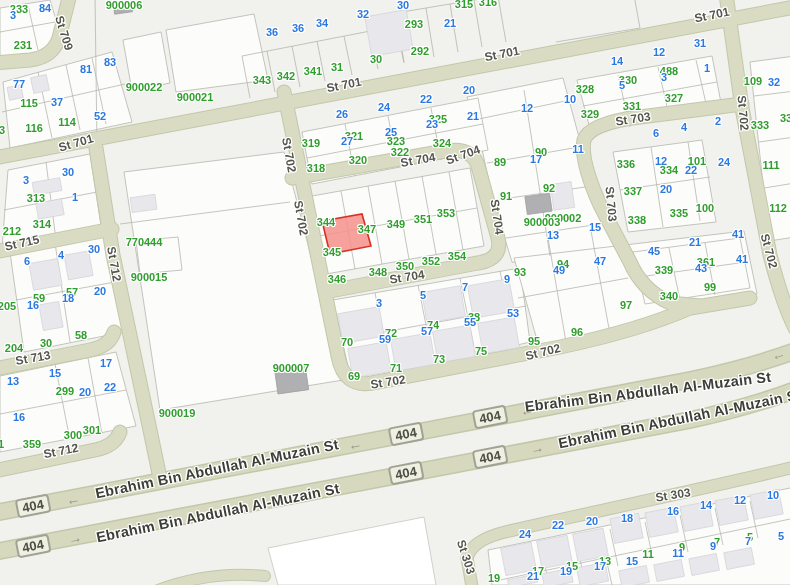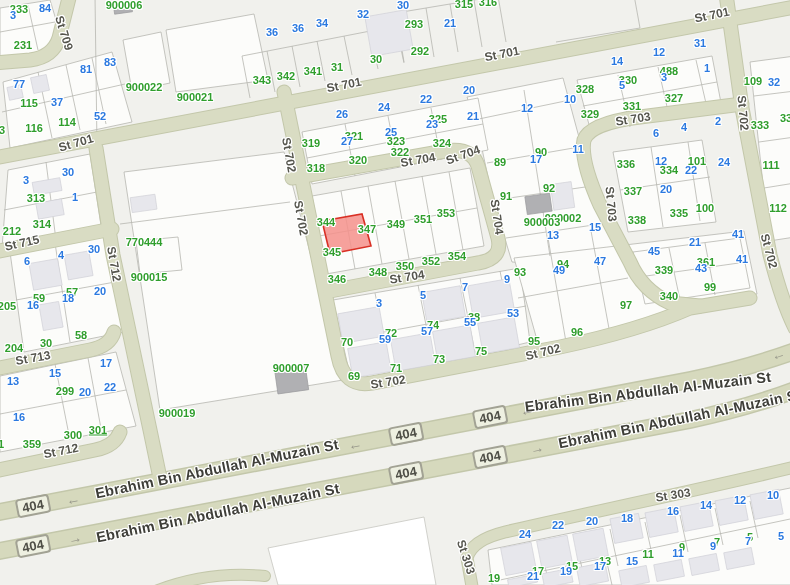--- a/index.html
+++ b/index.html
@@ -217,21 +217,21 @@
       <span class="pl g" style="left: 149px; top: 277px; transform: translate(-50%, -50%);">900015</span>
       <span class="pl g" style="left: 39px; top: 298px; transform: translate(-50%, -50%);">59</span>
       <span class="pl g" style="left: 72px; top: 292px; transform: translate(-50%, -50%);">57</span>
       <span class="pl g" style="left: 7px; top: 306px; transform: translate(-50%, -50%);">205</span>
       <span class="pl g" style="left: 81px; top: 335px; transform: translate(-50%, -50%);">58</span>
       <span class="pl g" style="left: 46px; top: 343px; transform: translate(-50%, -50%);">30</span>
       <span class="pl g" style="left: 14px; top: 348px; transform: translate(-50%, -50%);">204</span>
       <span class="pl g" style="left: 65px; top: 391px; transform: translate(-50%, -50%);">299</span>
       <span class="pl g" style="left: 32px; top: 444px; transform: translate(-50%, -50%);">359</span>
       <span class="pl g" style="left: 73px; top: 435px; transform: translate(-50%, -50%);">300</span>
-      <span class="pl g" style="left: 98px; top: 430px; transform: translate(-50%, -50%); text-decoration: underline;">301</span>
+      <span class="pl g" style="left: 92px; top: 430px; transform: translate(-50%, -50%);">301</span>
       <span class="pl g" style="left: 1px; top: 444px; transform: translate(-50%, -50%);">1</span>
       <span class="pl g" style="left: 177px; top: 413px; transform: translate(-50%, -50%);">900019</span>
       <span class="pl g" style="left: 291px; top: 368px; transform: translate(-50%, -50%);">900007</span>
       <span class="pl g" style="left: 347px; top: 342px; transform: translate(-50%, -50%);">70</span>
       <span class="pl g" style="left: 391px; top: 333px; transform: translate(-50%, -50%);">72</span>
       <span class="pl g" style="left: 433px; top: 325px; transform: translate(-50%, -50%);">74</span>
       <span class="pl g" style="left: 474px; top: 317px; transform: translate(-50%, -50%);">38</span>
       <span class="pl g" style="left: 354px; top: 376px; transform: translate(-50%, -50%);">69</span>
       <span class="pl g" style="left: 396px; top: 368px; transform: translate(-50%, -50%);">71</span>
       <span class="pl g" style="left: 439px; top: 359px; transform: translate(-50%, -50%);">73</span>

